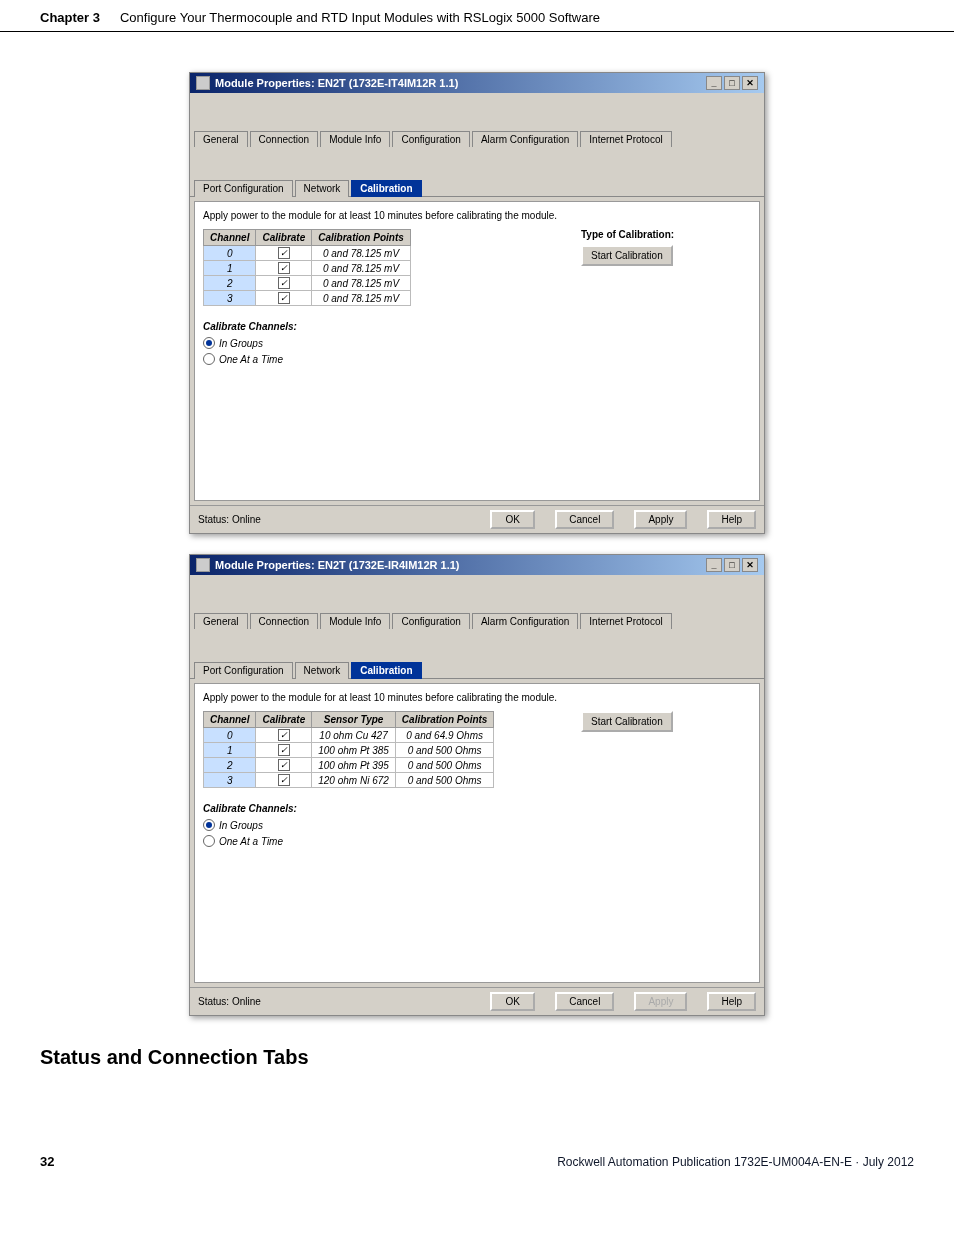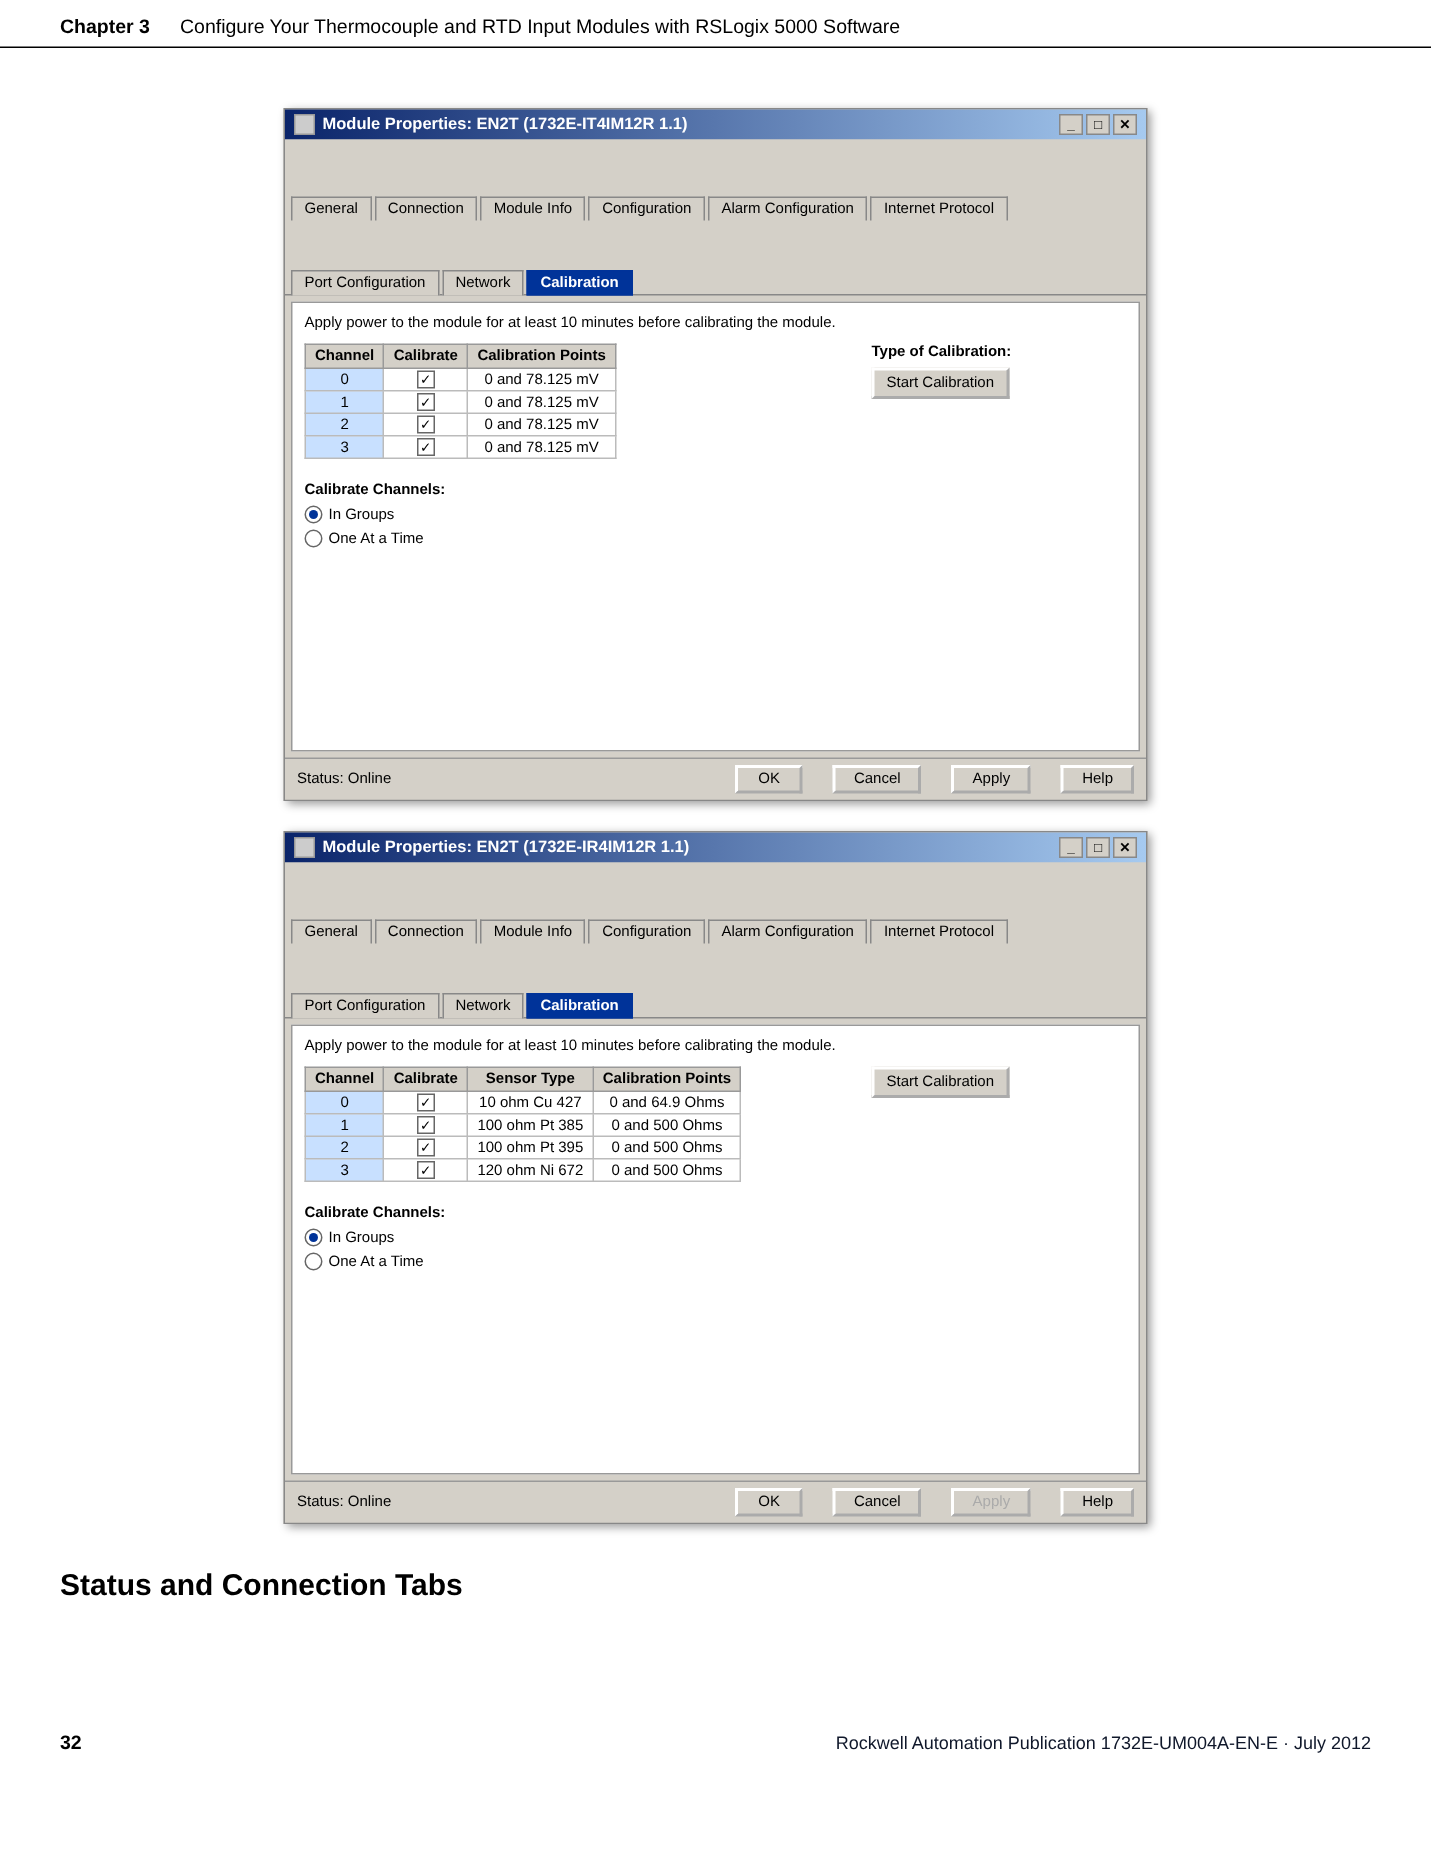--- a/index.html
+++ b/index.html
@@ -166,20 +166,21 @@
       color: #000;
     }
 
     
     .dialog-two-col {
       display: flex;
       gap: 10px;
     }
     .dialog-left {
       flex: 1;
+      font-style: italic;
     }
     .dialog-right {
       width: 170px;
       font-size: 10px;
     }
     .type-calibration-label {
       font-size: 10px;
       font-weight: bold;
       margin-bottom: 5px;
     }

